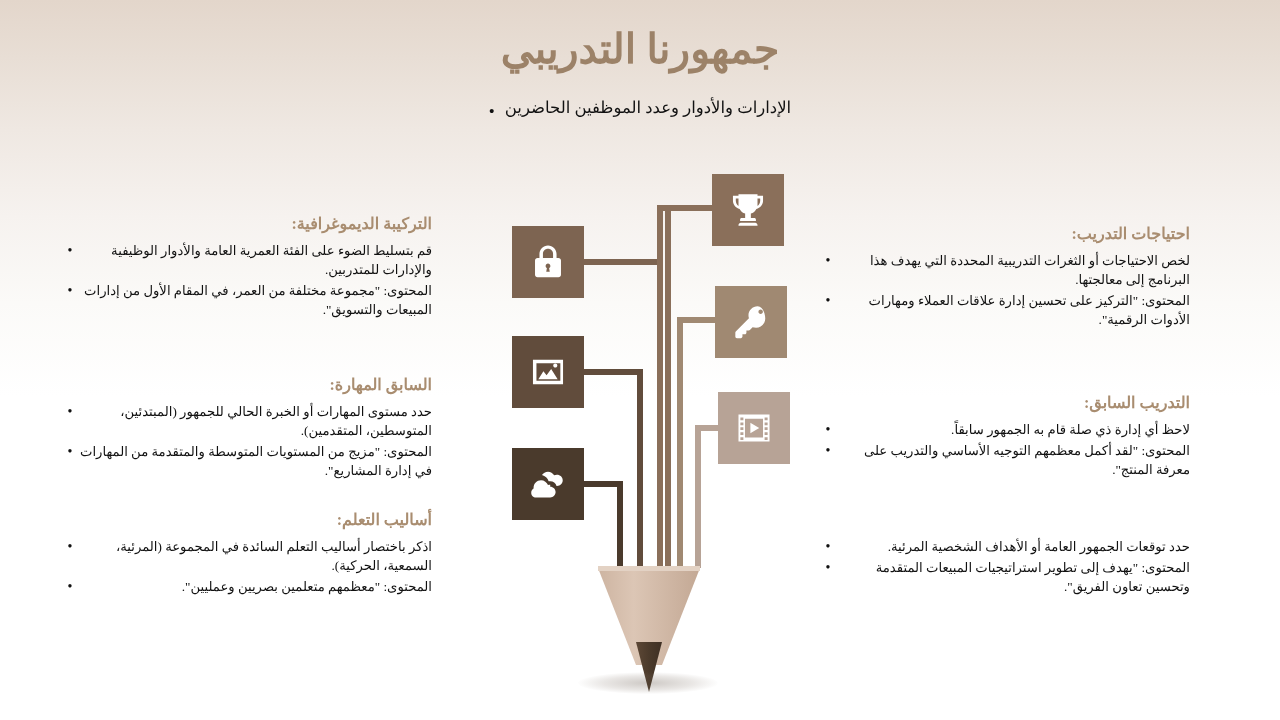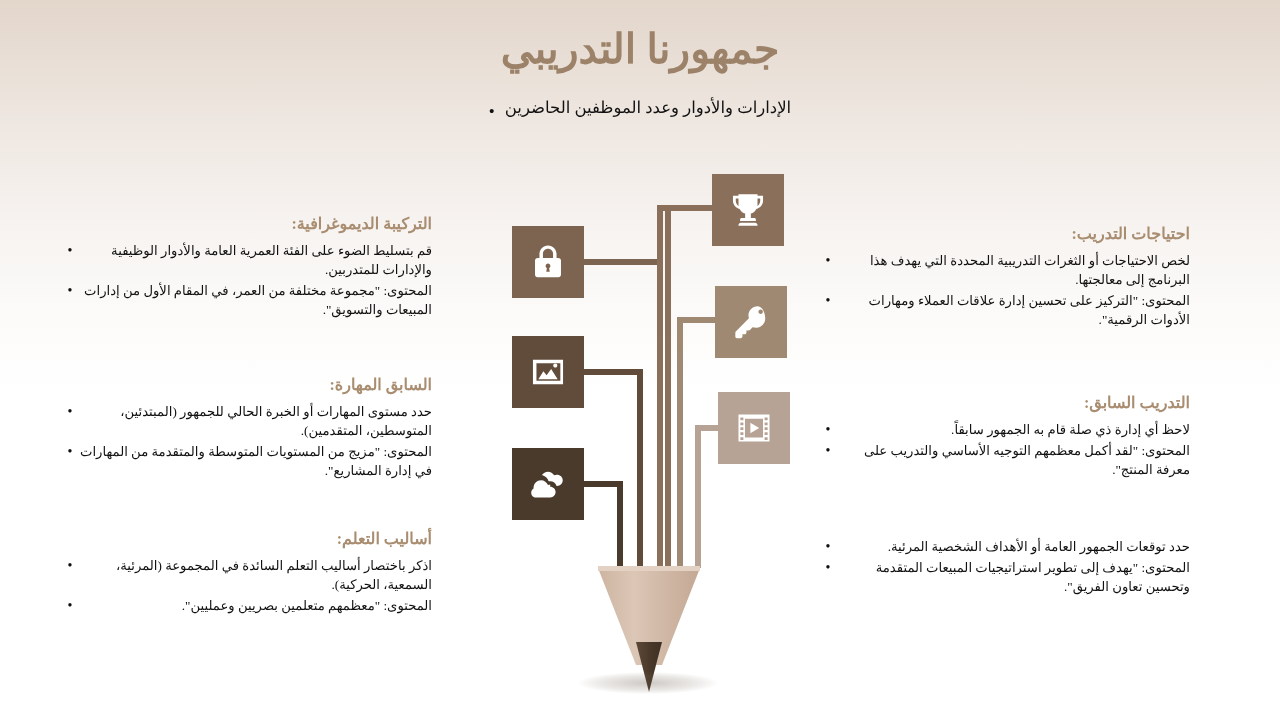--- a/index.html
+++ b/index.html
@@ -190,21 +190,21 @@
           <span class="bdot">•</span>
           <span class="btxt">حدد مستوى المهارات أو الخبرة الحالي للجمهور (المبتدئين، المتوسطين، المتقدمين).</span>
         </li>
         <li>
           <span class="bdot">•</span>
           <span class="btxt">المحتوى: "مزيج من المستويات المتوسطة والمتقدمة من المهارات في إدارة المشاريع".</span>
         </li>
       </ul>
     </div>
 
-    <div class="block" style="top:529px;">
+    <div class="block" style="top:510px;">
       <div class="block-head">أساليب التعلم:</div>
       <ul class="bullets">
         <li>
           <span class="bdot">•</span>
           <span class="btxt">اذكر باختصار أساليب التعلم السائدة في المجموعة (المرئية، السمعية، الحركية).</span>
         </li>
         <li>
           <span class="bdot">•</span>
           <span class="btxt">المحتوى: "معظمهم متعلمين بصريين وعمليين".</span>
         </li>

